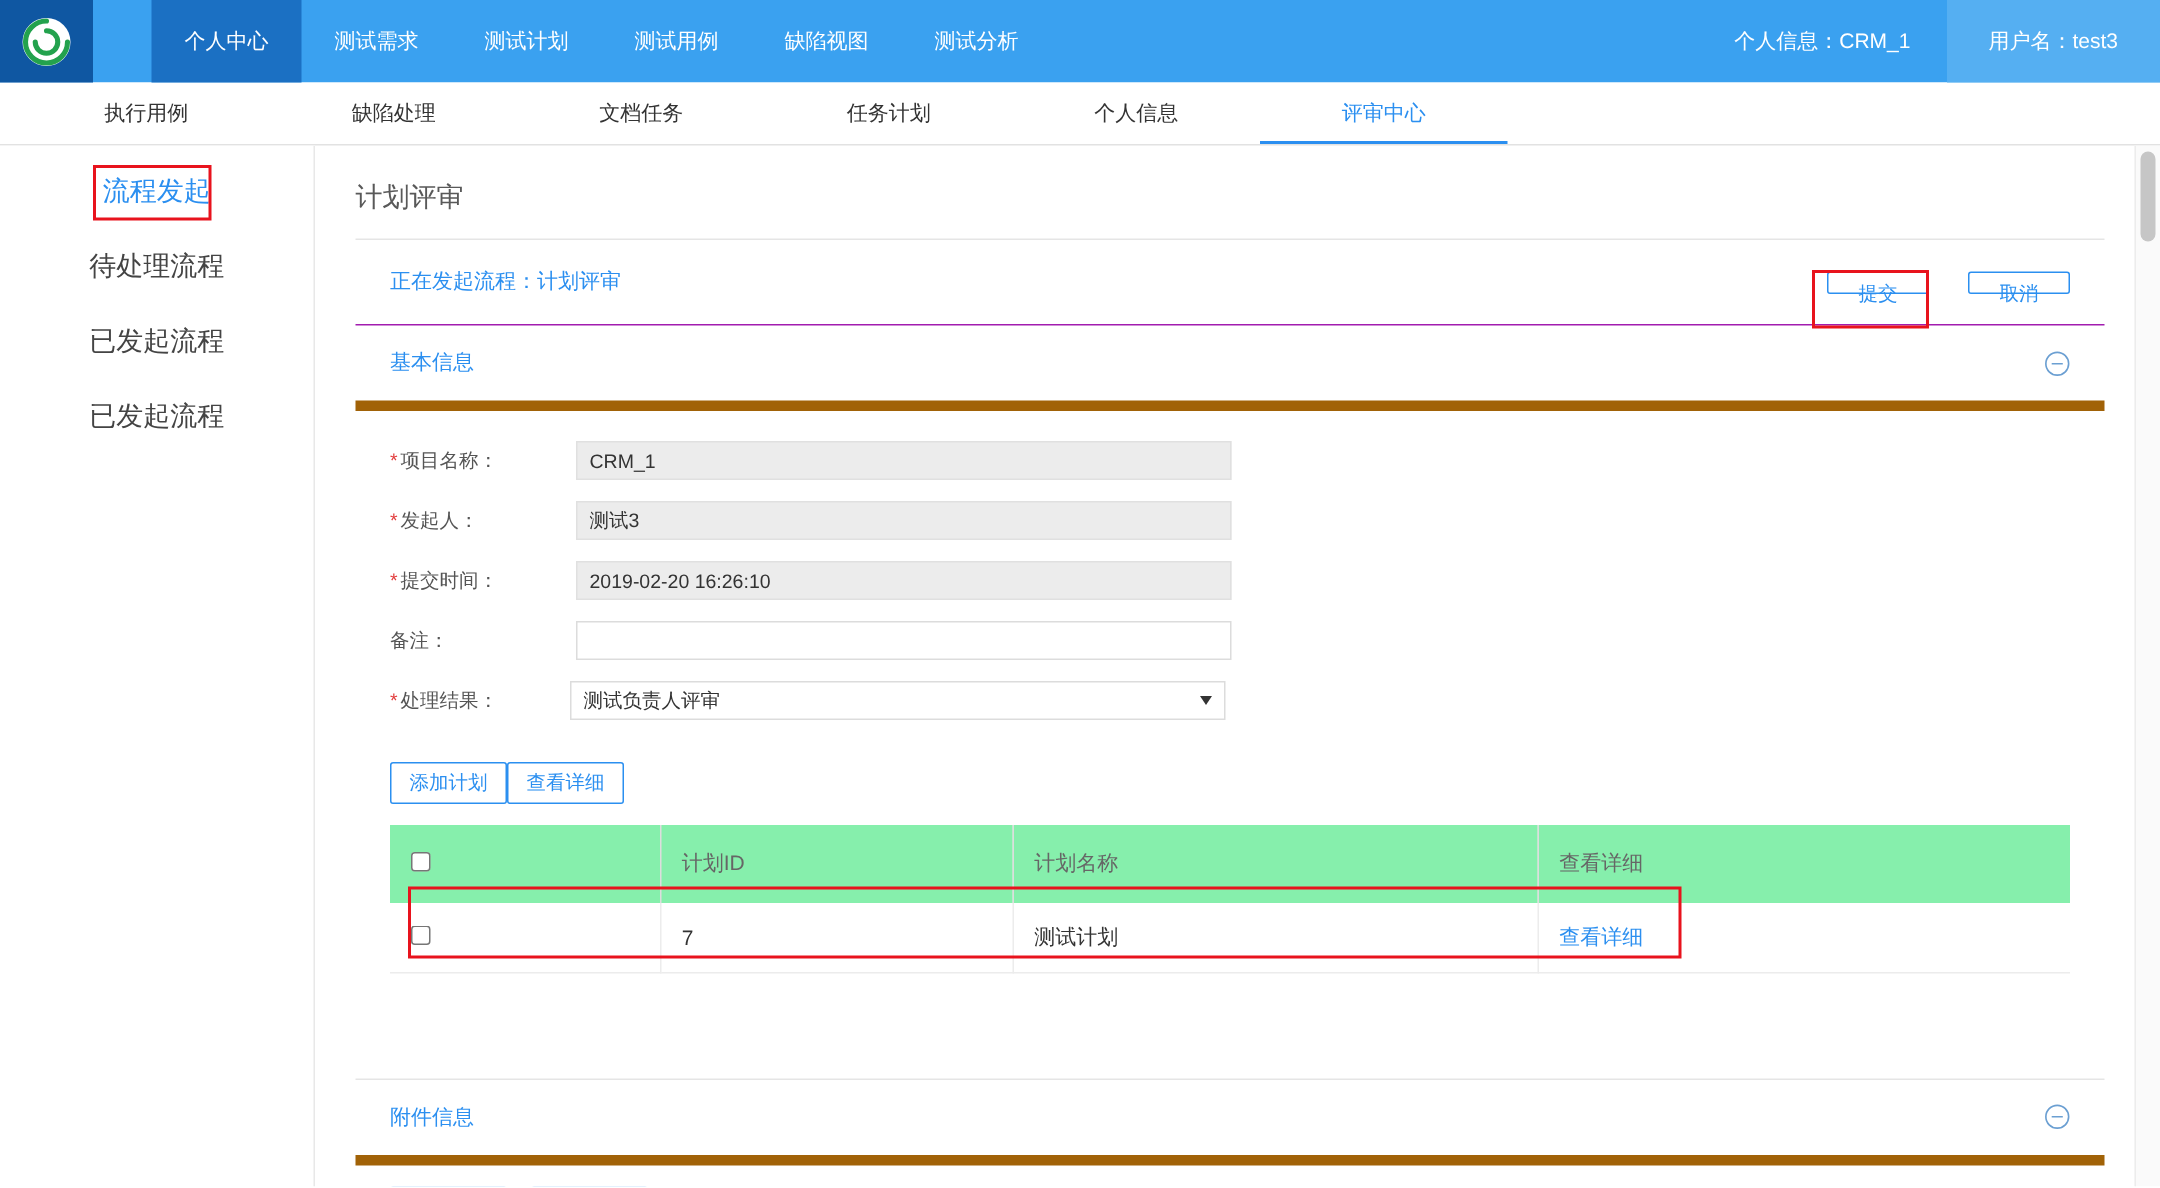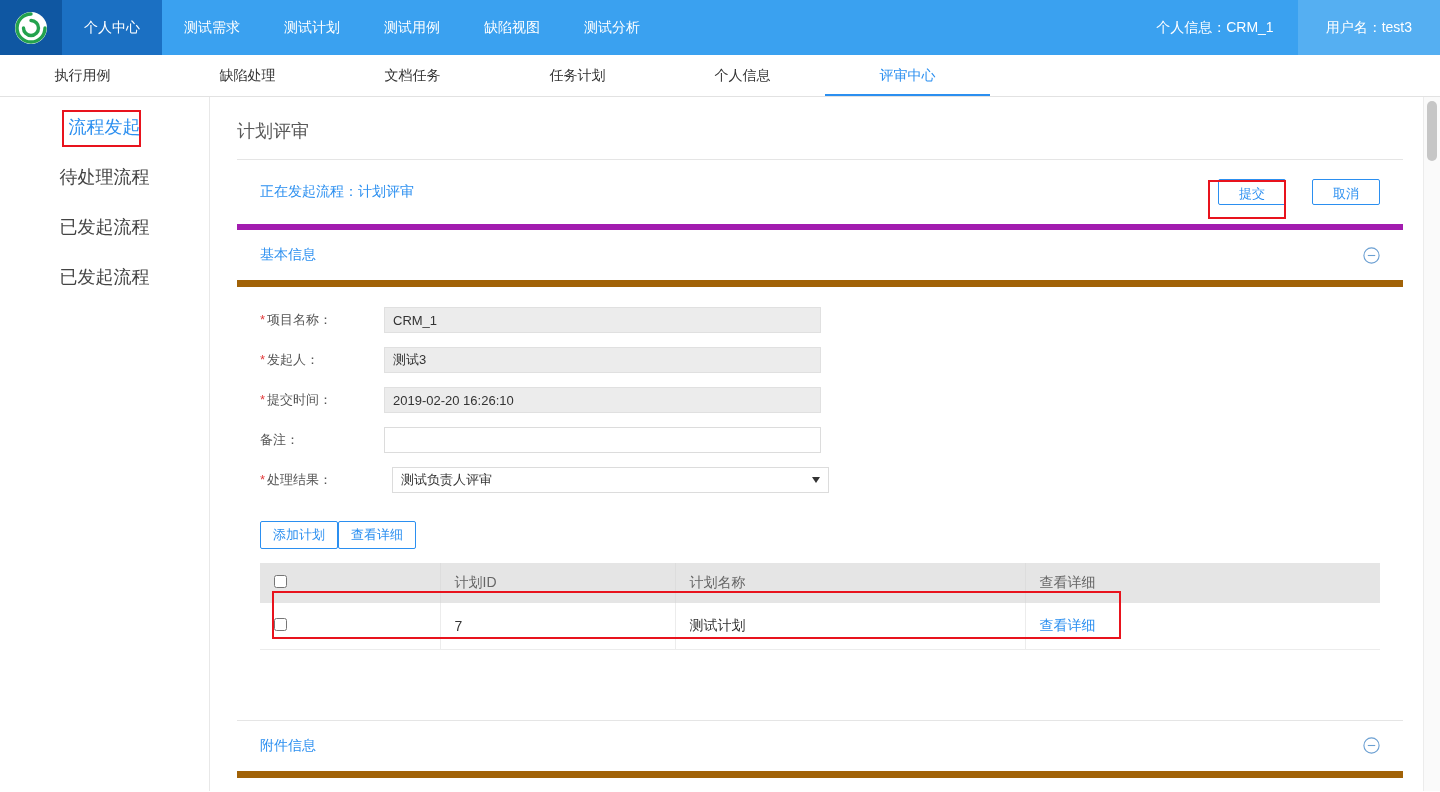--- a/index.html
+++ b/index.html
@@ -1,66 +1,66 @@
 <!DOCTYPE html>
 <html><head>
 <meta charset="utf-8">
 <style>
   * { margin:0; padding:0; box-sizing:border-box; }
   html,body { width:1440px; height:792px; overflow:hidden; }
   body { font-family:"Liberation Sans","DejaVu Sans",sans-serif; background:#fff; color:#333; }
   .page { position:relative; width:1440px; height:792px; overflow:hidden; background:#fff; }
 
   
-  .topnav { display:flex; height:55px; background:#3aa1f0; color:#fff; align-items:stretch; }
+  .topnav { display:flex; height:55px; background:#3aa1f0; color:#fff; align-items:stretch;gap:39px; }
   .logo-box { width:62px; background:#0f57a2; display:flex; align-items:center; justify-content:center; cursor:pointer; }
   .topnav-items { display:flex; align-items:stretch; }
   .topnav-item { padding:0 22px; line-height:55px; font-size:14px; cursor:pointer; white-space:nowrap; }
   .topnav-item.active { background:#1b70c3; }
   .topnav-right { margin-left:auto; display:flex; align-items:stretch; }
   .tn-project { padding:0 24px; line-height:55px; font-size:14px; cursor:pointer; }
   .tn-user { padding:0 28px; line-height:55px; font-size:14px; background:#55aff2; cursor:pointer; }
 
   
-  .subnav { display:flex; height:42px; background:#fff; border-bottom:1px solid #e2e2e2; }
+  .subnav { display:flex; height:42px; background:#fff; border-bottom:1px solid #e2e2e2; padding-left:15px; }
   .subnav-item { width:165px; text-align:center; line-height:41px; font-size:14px; color:#333; cursor:pointer; }
   .subnav-item.active { color:#2b8ff0; border-bottom:2px solid #2b8ff0; }
 
   
   .content-row { display:flex; height:694px; overflow:hidden; }
   .sidebar { width:210px; border-right:1px solid #e8e8e8; padding-top:5px; background:#fff; flex:none; }
   .sidebar-item { height:50px; line-height:50px; text-align:center; font-size:18px; color:#444; cursor:pointer; }
   .sidebar-item.active { color:#2b8ff0; }
 
   .main { flex:1; padding:0 20px 0 27px; overflow:hidden; }
   .page-title { font-size:18px; color:#595959; font-weight:500; padding:22px 0 16px; border-bottom:1px solid #e5e5e5; }
 
-  .banner-row { display:flex; align-items:center; justify-content:space-between; padding:19px 23px; border-bottom:6px solid #a21caf; }
+  .banner-row { display:flex; align-items:center; justify-content:space-between; padding:19px 23px; border-bottom:1px solid #a21caf; }
   .banner-text { color:#2b8ff0; font-size:14px; }
-  .btn { display:inline-block; min-width:68px; height:26px; line-height:28px; border:1px solid #2b8ff0; color:#2b8ff0; background:#fff; font-size:13px; text-align:center; border-radius:2px; cursor:pointer; padding:0 12px; font-family:inherit; }
+  .btn { display:inline-block; min-width:68px; height:15px; line-height:28px; border:1px solid #2b8ff0; color:#2b8ff0; background:#fff; font-size:13px; text-align:center; border-radius:2px; cursor:pointer; padding:0 12px; font-family:inherit; }
   .banner-buttons { display:flex; gap:26px; }
 
   .section-head { display:flex; justify-content:space-between; align-items:center; padding:16px 23px; border-bottom:7px solid #a16207; }
   .section-title { color:#2b8ff0; font-size:14px; }
   .collapse-icon { display:inline-flex; cursor:pointer; }
 
   .form { padding:20px 0 0 23px; }
   .form-row { display:flex; align-items:center; margin-bottom:14px; height:26px; }
   .form-label { width:112px; text-align:left; font-size:13px; color:#555; white-space:nowrap; }
   .req { color:#e23c3c; margin-right:2px; font-size:13px; }
   .form-input { margin-left:12px; width:437px; height:26px; border:1px solid #dcdcdc; font-size:13px; padding:0 8px; color:#333; font-family:inherit; background:#fff; }
   .form-input.disabled { background:#ececec; border-color:#e0e0e0; }
-  .select-box { position:relative; margin-left:20px; width:437px; height:26px; border:1px solid #dcdcdc; font-size:13px; color:#333; background:#fff; display:flex; align-items:center; padding:0 8px; cursor:pointer; }
+  .select-box { position:relative; margin-left:8px; width:437px; height:26px; border:1px solid #dcdcdc; font-size:13px; color:#333; background:#fff; display:flex; align-items:center; padding:0 8px; cursor:pointer; }
   .select-arrow { position:absolute; right:8px; top:9px; width:0; height:0; border-left:4px solid transparent; border-right:4px solid transparent; border-top:6px solid #333; }
 
   .plan-actions { padding:14px 0 14px 23px; display:flex; gap:0; }
   .btn.small { min-width:78px; height:28px; line-height:26px; }
 
   .plan-table { margin-left:23px; width:calc(100% - 46px); border-collapse:collapse; font-size:13px; }
-  .plan-table th { background:#e5e5e5; height:40px; font-weight:normal; text-align:left; padding:0 14px; color:#666; border-right:1px solid #dddddd; font-size:14px; }
+  .plan-table th { background:#86efac; height:52px; font-weight:normal; text-align:left; padding:0 14px; color:#666; border-right:1px solid #dddddd; font-size:14px; }
   .plan-table th:last-child { border-right:none; }
   .plan-table td { height:46px; padding:0 14px; border-right:1px solid #ececec; border-bottom:1px solid #ececec; color:#333; font-size:14px; background:#fff; }
   .plan-table td:last-child { border-right:none; }
   .link { color:#2b8ff0; cursor:pointer; text-decoration:none; }
 
   .attachment { margin-top:70px; border-top:1px solid #e5e5e5; }
   .attach-actions { padding:14px 0 0 23px; display:flex; gap:16px; }
 
   
   .scrollbar { width:17px; flex:none; background:#fafafa; border-left:1px solid #ececec; position:relative; }

